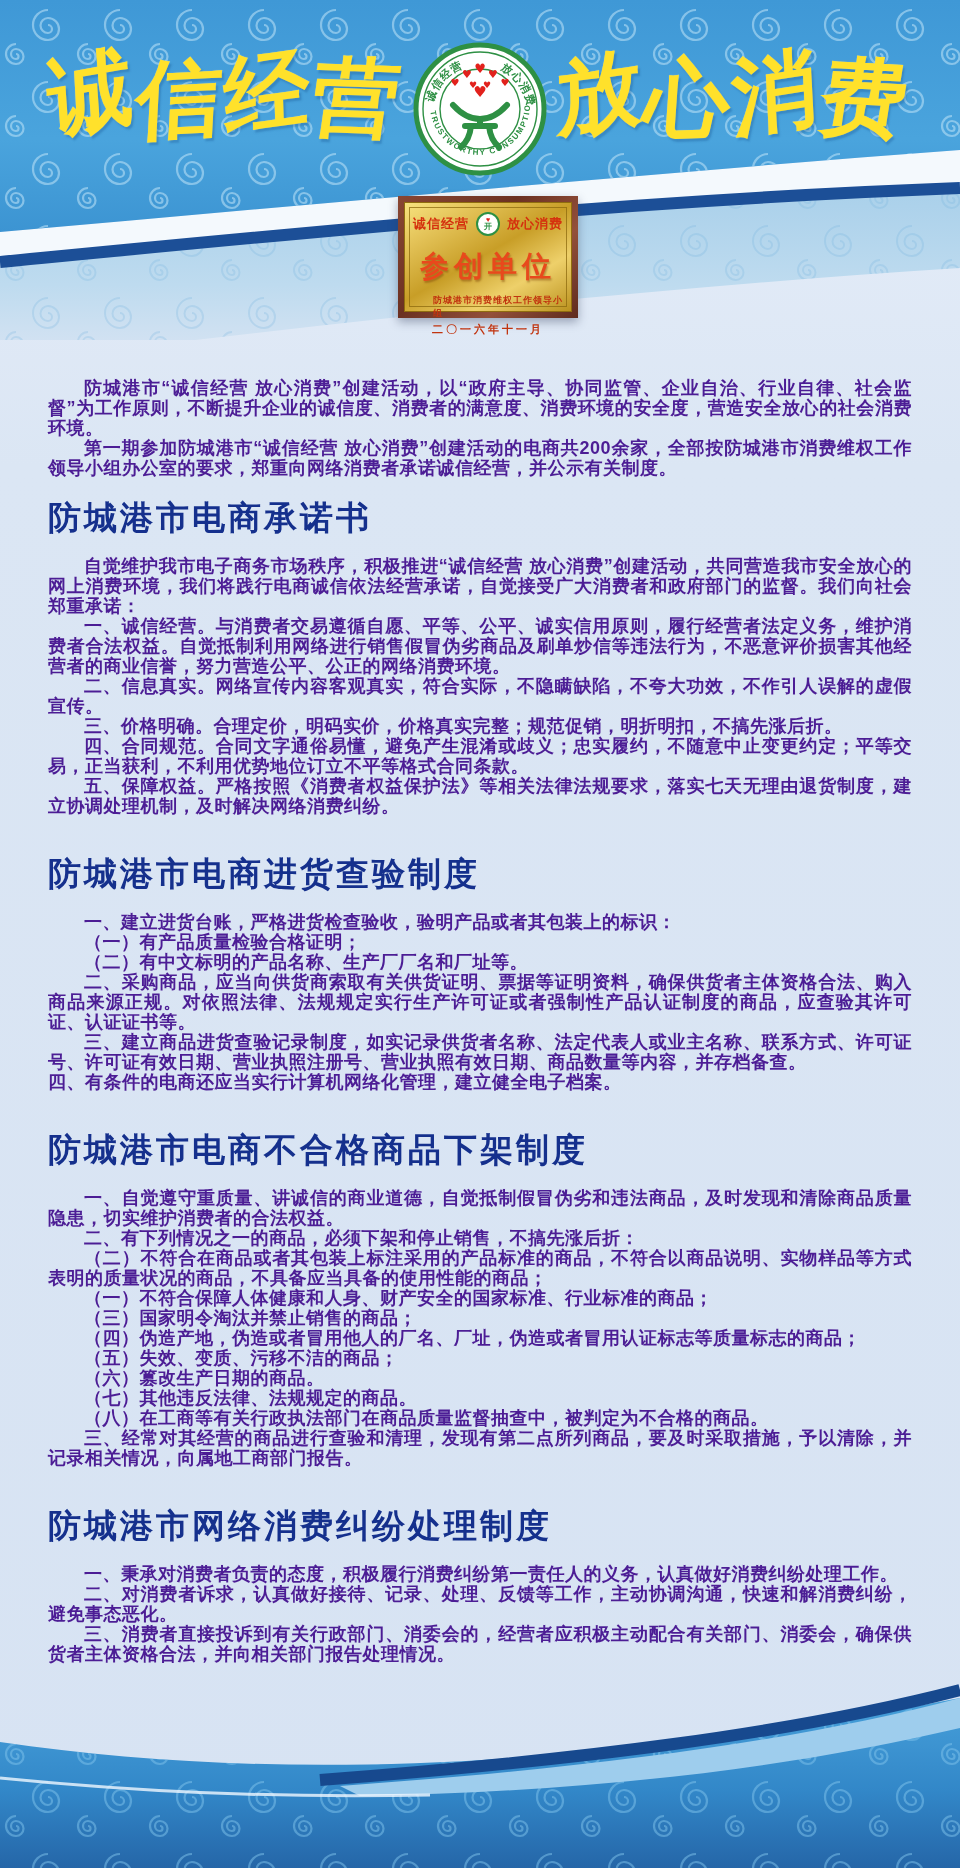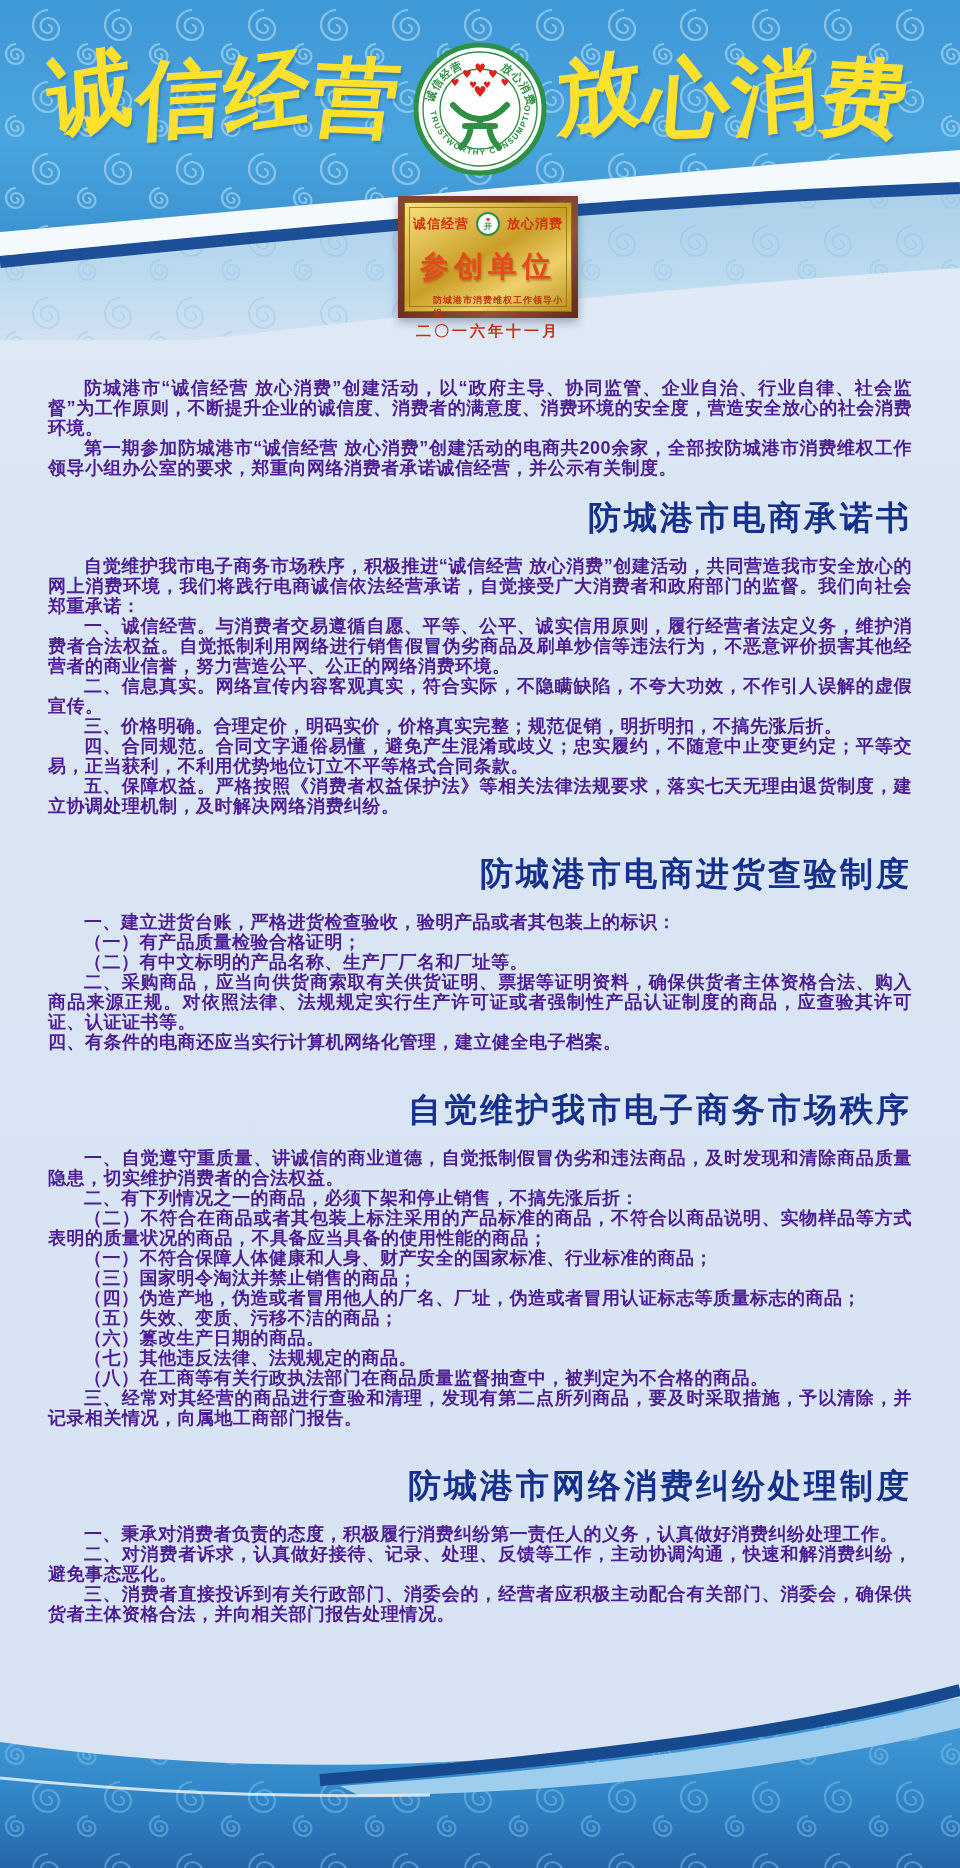--- a/index.html
+++ b/index.html
@@ -28,28 +28,28 @@
       border:1px solid rgba(140,105,14,.75);pointer-events:none;}
   .plaque-row1{display:flex;align-items:center;gap:7px;margin-top:4px;}
   .plaque-row1 .ptxt{font-size:13px;font-weight:800;color:#d5310e;letter-spacing:1px;}
   .mini-logo{width:20px;height:20px;border-radius:50%;background:#fff;border:2px solid #2e9044;
       display:flex;align-items:center;justify-content:center;flex-direction:column;line-height:1;}
   .mini-logo .mh{color:#e2211c;font-size:7px;height:7px;}
   .mini-logo .mv{color:#2e9044;font-size:8px;height:9px;font-weight:900;}
   .plaque-title{font-size:29px;font-weight:900;color:#e8491c;letter-spacing:5px;margin-top:11px;
       text-shadow:1px 2px 2px rgba(120,60,0,.45);}
   .plaque-issuer{font-size:9px;font-weight:700;color:#c1340f;letter-spacing:1px;margin-top:7px;padding-left:24px;}
-  .plaque-date{font-size:15px;font-weight:700;color:#c1340f;letter-spacing:3px;margin-top:2px;font-family:Liberation Mono, monospace;}
+  .plaque-date{font-size:11px;font-weight:700;color:#c1340f;letter-spacing:3px;margin-top:2px;font-family:Liberation Mono, monospace;}
   
   #content-flow{position:absolute;top:378px;left:48px;width:864px;}
   .body-p{margin:0;font-size:18px;line-height:20px;font-weight:700;color:#4c1d95;
       letter-spacing:0.5px;text-align:justify;}
   .body-p.ind{text-indent:2em;}
   .sec-title{margin:38px 0 18px;font-size:33px;line-height:40px;font-weight:900;color:#15308d;
-      text-align:right;letter-spacing:3px;}
+      text-align:left;letter-spacing:3px;}
   .sec-title.first{margin-top:20px;}
 </style>
 </head>
 <body>
 
 <svg id="header-svg" width="960" height="340" viewBox="0 0 960 340">
   <defs>
     <linearGradient id="bandGrad" x1="0" y1="0" x2="0" y2="1">
       <stop offset="0" stop-color="#3f98d6"></stop>
         <stop offset="0.6" stop-color="#4aa4dd"></stop>
@@ -184,22 +184,23 @@
     <p class="body-p ind">一、诚信经营。与消费者交易遵循自愿、平等、公平、诚实信用原则，履行经营者法定义务，维护消费者合法权益。自觉抵制利用网络进行销售假冒伪劣商品及刷单炒信等违法行为，不恶意评价损害其他经营者的商业信誉，努力营造公平、公正的网络消费环境。</p>
     <p class="body-p ind">二、信息真实。网络宣传内容客观真实，符合实际，不隐瞒缺陷，不夸大功效，不作引人误解的虚假宣传。</p>
     <p class="body-p ind">三、价格明确。合理定价，明码实价，价格真实完整；规范促销，明折明扣，不搞先涨后折。</p>
     <p class="body-p ind">四、合同规范。合同文字通俗易懂，避免产生混淆或歧义；忠实履约，不随意中止变更约定；平等交易，正当获利，不利用优势地位订立不平等格式合同条款。</p>
     <p class="body-p ind">五、保障权益。严格按照《消费者权益保护法》等相关法律法规要求，落实七天无理由退货制度，建立协调处理机制，及时解决网络消费纠纷。</p>
     <h2 class="sec-title">防城港市电商进货查验制度</h2>
     <p class="body-p ind">一、建立进货台账，严格进货检查验收，验明产品或者其包装上的标识：</p>
     <p class="body-p ind">（一）有产品质量检验合格证明；</p>
     <p class="body-p ind">（二）有中文标明的产品名称、生产厂厂名和厂址等。</p>
     <p class="body-p ind">二、采购商品，应当向供货商索取有关供货证明、票据等证明资料，确保供货者主体资格合法、购入商品来源正规。对依照法律、法规规定实行生产许可证或者强制性产品认证制度的商品，应查验其许可证、认证证书等。</p>
+    <p class="body-p ind">三、建立商品进货查验记录制度，如实记录供货者名称、法定代表人或业主名称、联系方式、许可证号、许可证有效日期、营业执照注册号、营业执照有效日期、商品数量等内容，并存档备查。</p>
     <p class="body-p">四、有条件的电商还应当实行计算机网络化管理，建立健全电子档案。</p>
-    <h2 class="sec-title">自觉维护我市电子商务市场秩序</h2>
+    <h2 class="sec-title">防城港市电商不合格商品下架制度</h2>
     <p class="body-p ind">一、自觉遵守重质量、讲诚信的商业道德，自觉抵制假冒伪劣和违法商品，及时发现和清除商品质量隐患，切实维护消费者的合法权益。</p>
     <p class="body-p ind">二、有下列情况之一的商品，必须下架和停止销售，不搞先涨后折：</p>
     <p class="body-p ind">（二）不符合在商品或者其包装上标注采用的产品标准的商品，不符合以商品说明、实物样品等方式表明的质量状况的商品，不具备应当具备的使用性能的商品；</p>
     <p class="body-p ind">（一）不符合保障人体健康和人身、财产安全的国家标准、行业标准的商品；</p>
     <p class="body-p ind">（三）国家明令淘汰并禁止销售的商品；</p>
     <p class="body-p ind">（四）伪造产地，伪造或者冒用他人的厂名、厂址，伪造或者冒用认证标志等质量标志的商品；</p>
     <p class="body-p ind">（五）失效、变质、污移不洁的商品；</p>
     <p class="body-p ind">（六）篡改生产日期的商品。</p>
     <p class="body-p ind">（七）其他违反法律、法规规定的商品。</p>
     <p class="body-p ind">（八）在工商等有关行政执法部门在商品质量监督抽查中，被判定为不合格的商品。</p>

